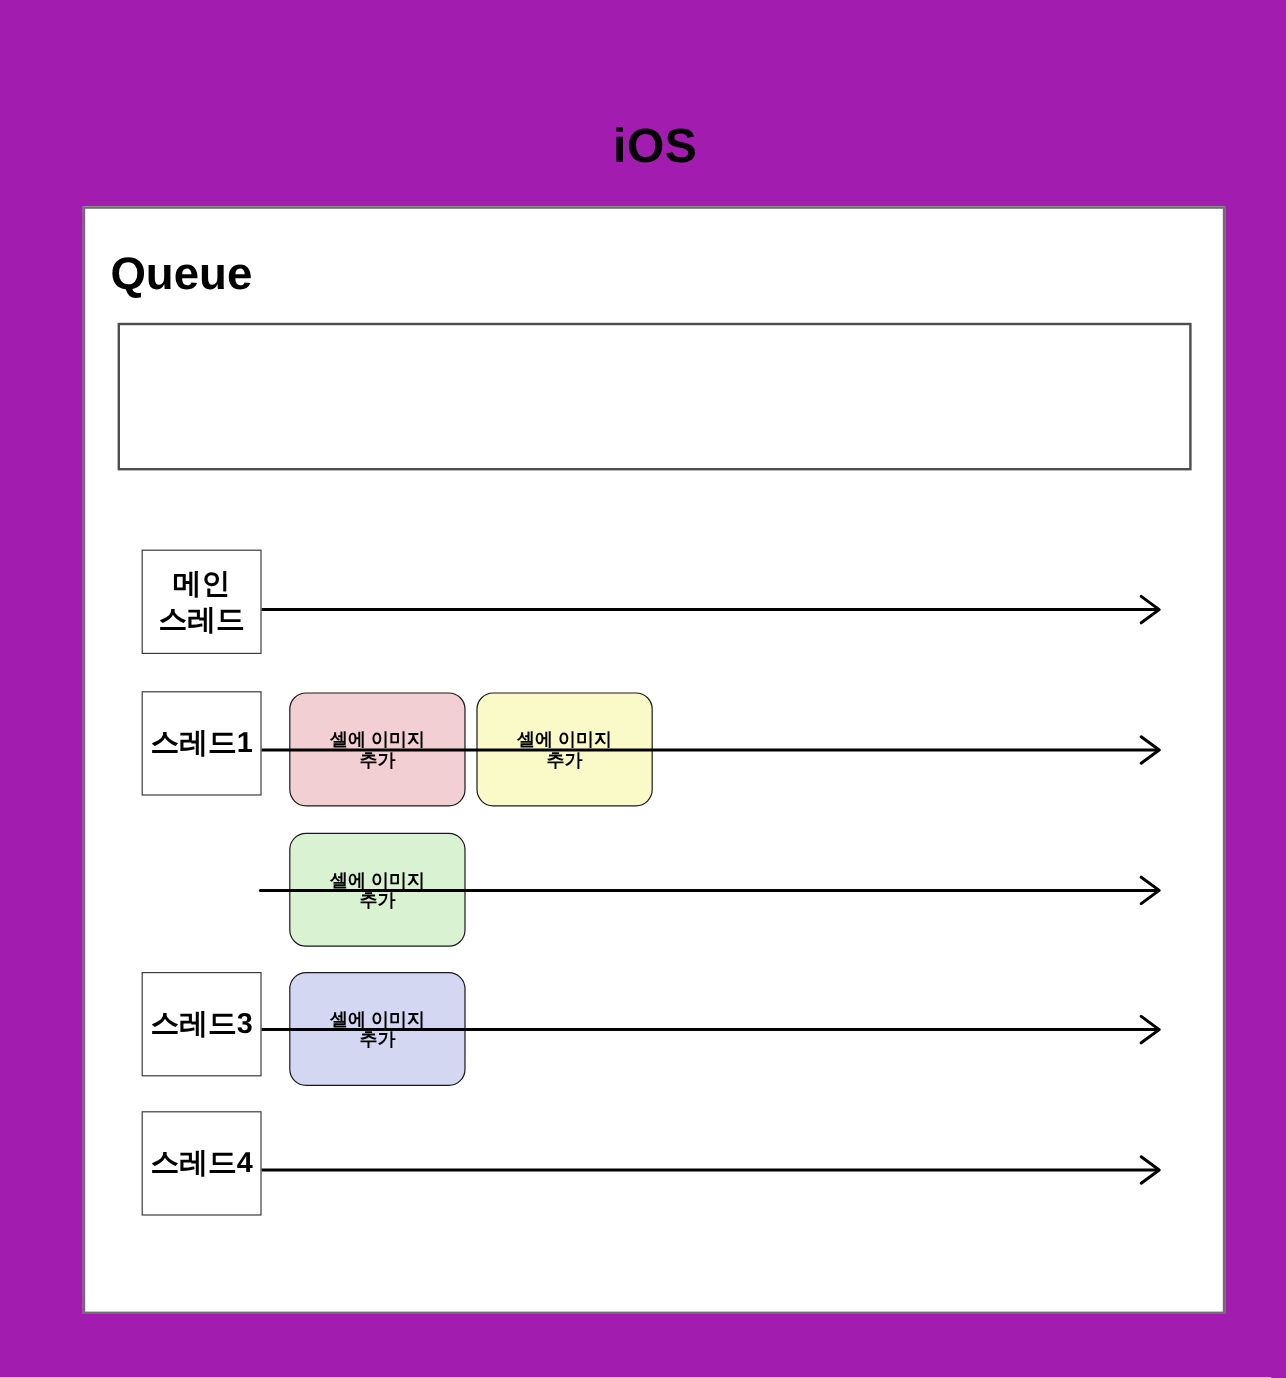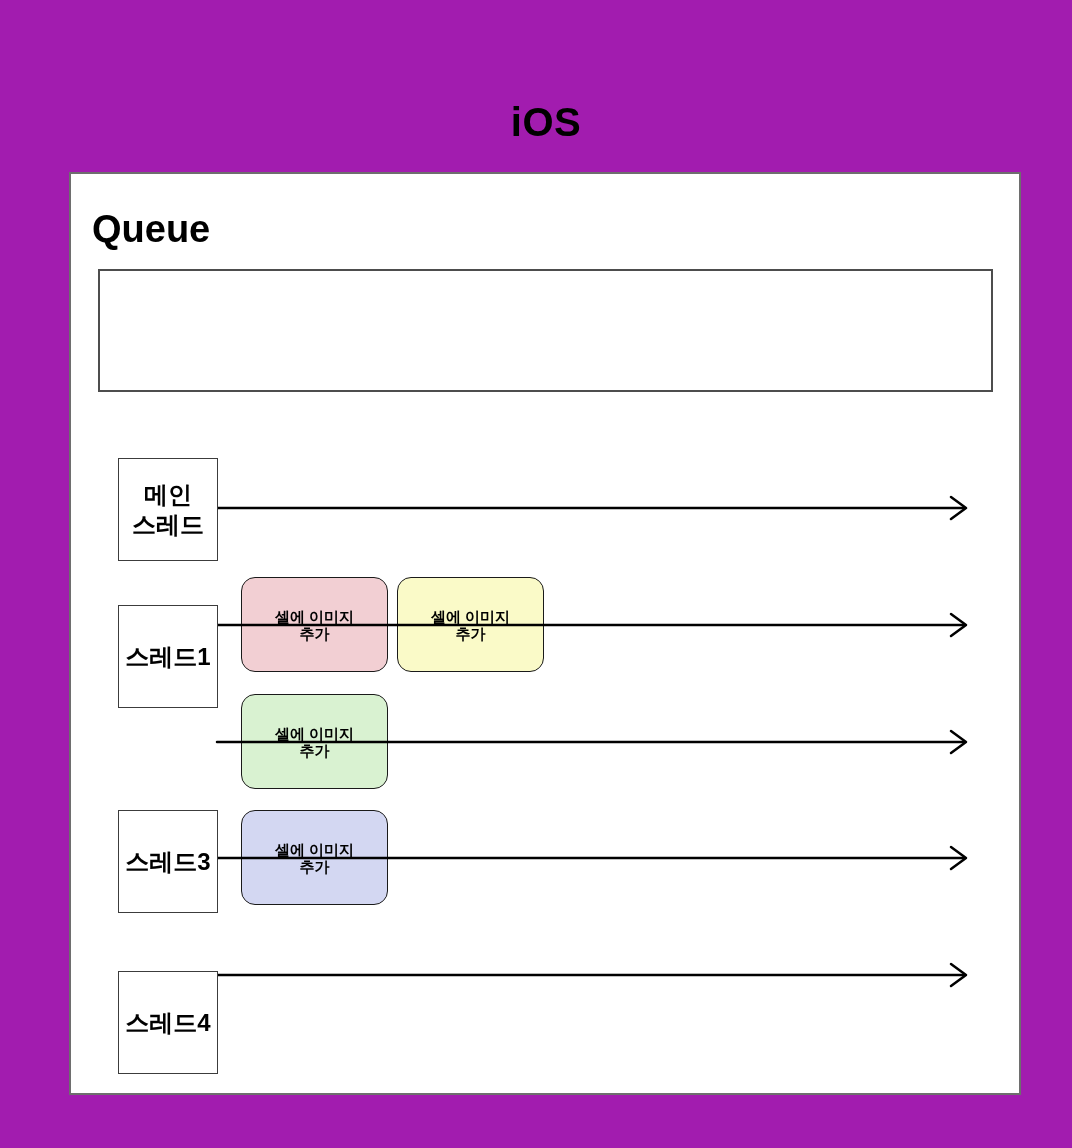--- a/index.html
+++ b/index.html
@@ -86,21 +86,21 @@
     top: 0;
     width: 1072px;
     height: 1148px;
     z-index: 2;
     pointer-events: none;
   }
   .thread-label {
     position: absolute;
     left: 118px;
     width: 100px;
-    height: 103px;
+    height: 87px;
     border: 1.5px solid #3c3c3c;
     background: #ffffff;
     box-sizing: border-box;
     display: flex;
     align-items: center;
     justify-content: center;
     z-index: 3;
   }
   .thread-label .label-text {
     font-size: 24px;
@@ -163,23 +163,23 @@
         <line x1="217" y1="975" x2="964" y2="975"></line>
         <polyline points="951,964 966,975 951,986"></polyline>
       </g>
     </g>
   </svg>
 
   <div class="thread-label" style="top:458px;">
     <span class="label-text">메인
 스레드</span>
   </div>
-  <div class="thread-label" style="top:605px;">
+  <div class="thread-label" style="top:576px;">
     <span class="label-text">스레드1</span>
   </div>
   <div class="thread-label" style="top:810px;">
     <span class="label-text">스레드3</span>
   </div>
-  <div class="thread-label" style="top:926px;margin-top:45px;">
+  <div class="thread-label" style="top:926px;">
     <span class="label-text">스레드4</span>
   </div>
 
 </div>
 
 </body></html>

